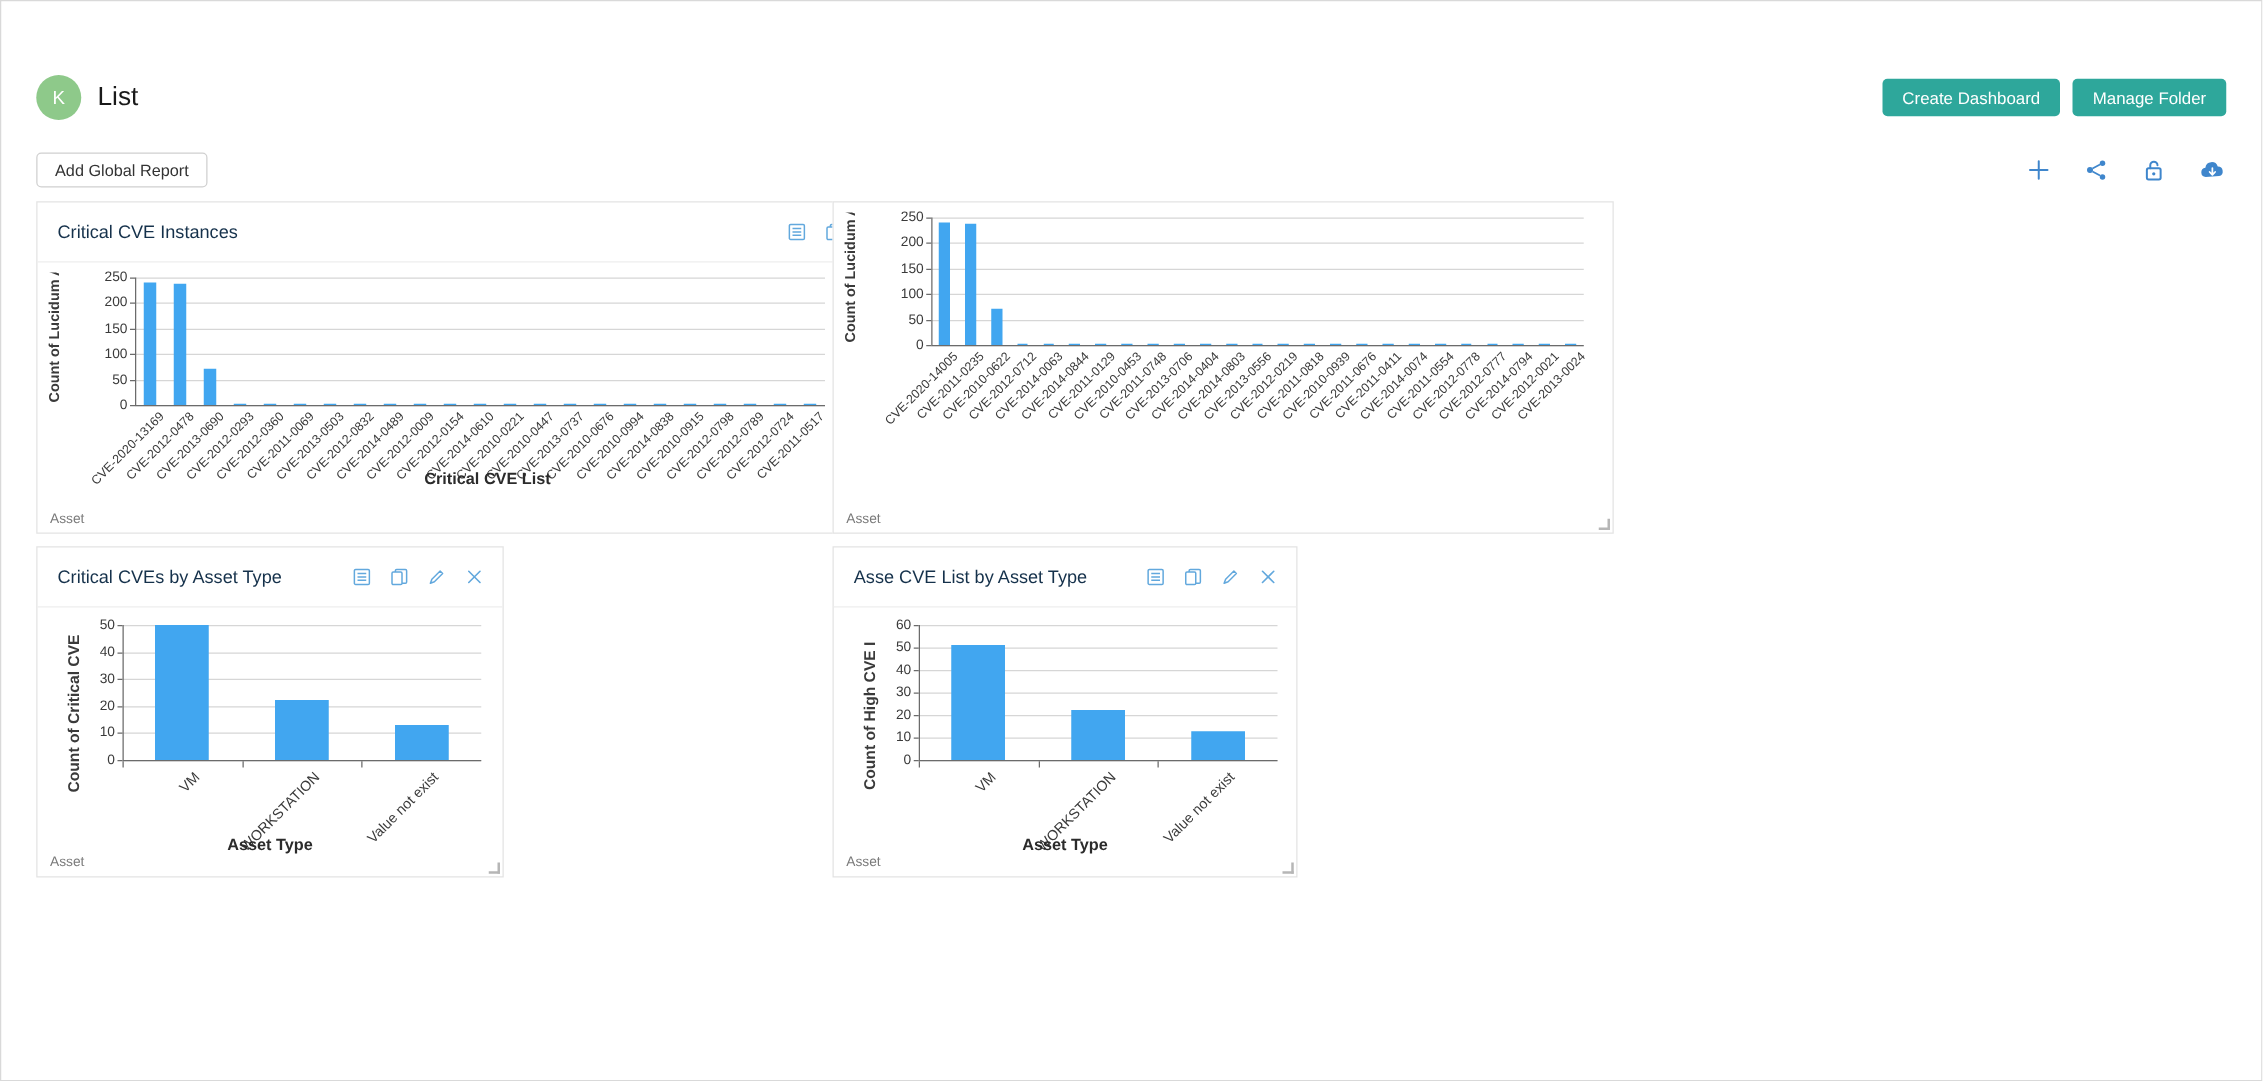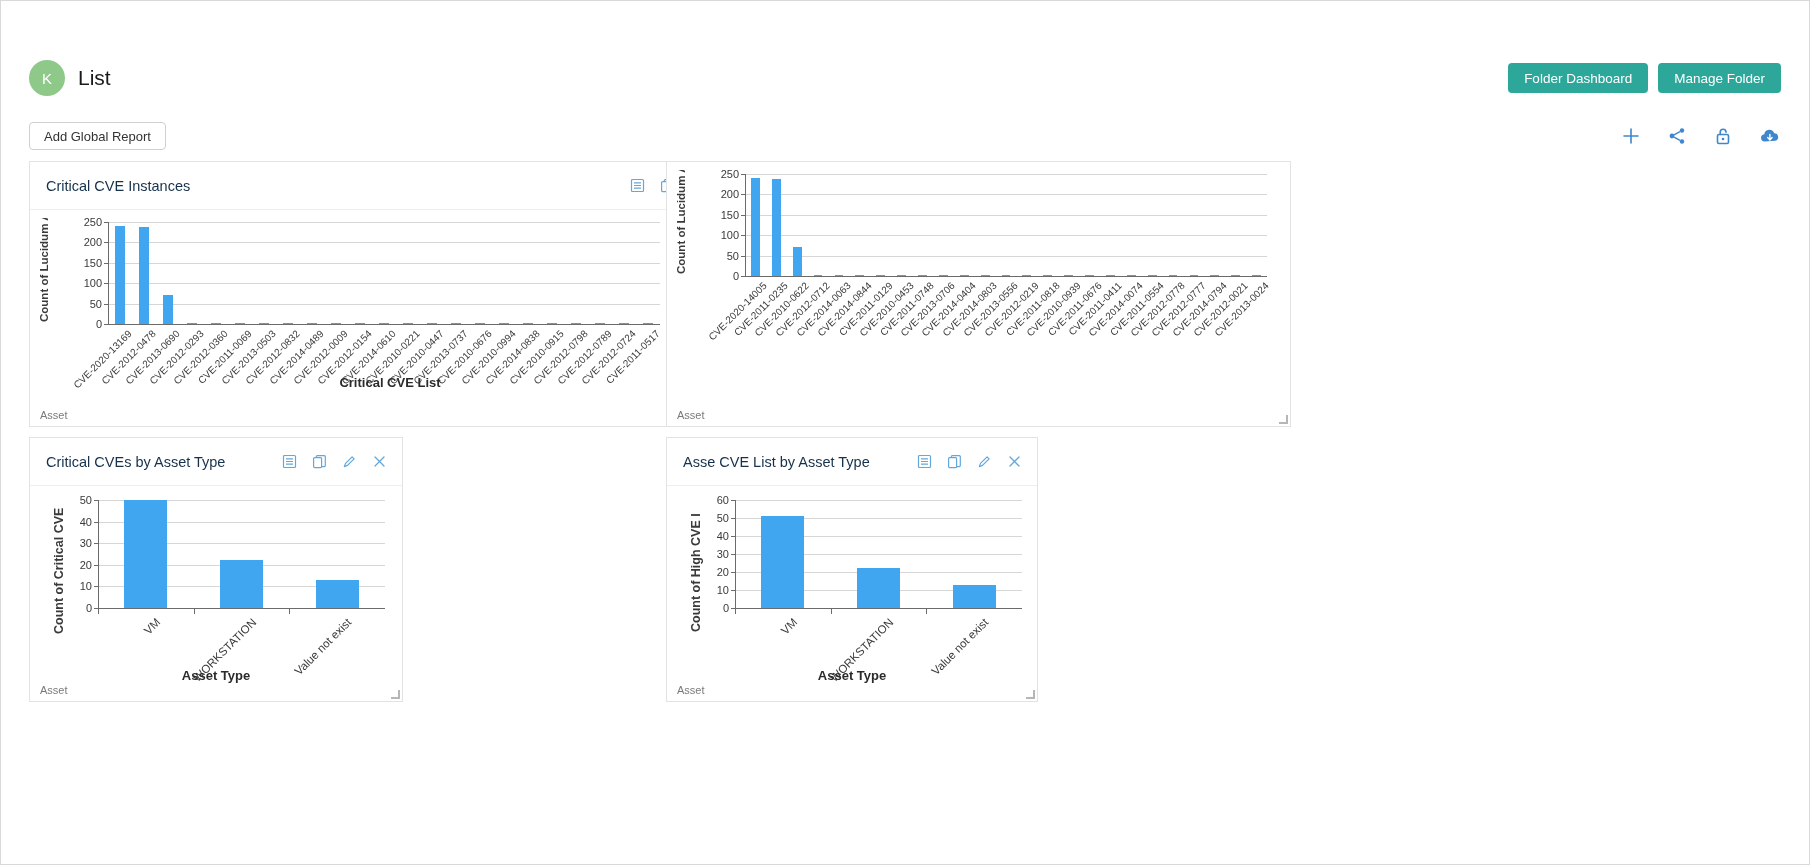--- a/index.html
+++ b/index.html
@@ -118,21 +118,21 @@
 
 <div class="page-frame">
 
 
   <div class="folder-row">
     <div class="folder-left">
       <div class="avatar">K</div>
       <div class="folder-name">List</div>
     </div>
     <div class="folder-right">
-      <button class="btn-teal">Folder Dashboard</button>
+      <button class="btn-teal">Create Dashboard</button>
       <button class="btn-teal">Manage Folder</button>
     </div>
   </div>
 
   <div class="filter-row">
     <button class="btn-outline">Add Global Report</button>
     <div class="icon-row">
       <span class="tool-icon">
         <svg width="20" height="20" viewBox="0 0 20 20">
             <path d="M10 3v14M3 10h14" stroke="#3f86cc" stroke-width="1.6" fill="none" stroke-linecap="round"></path>

